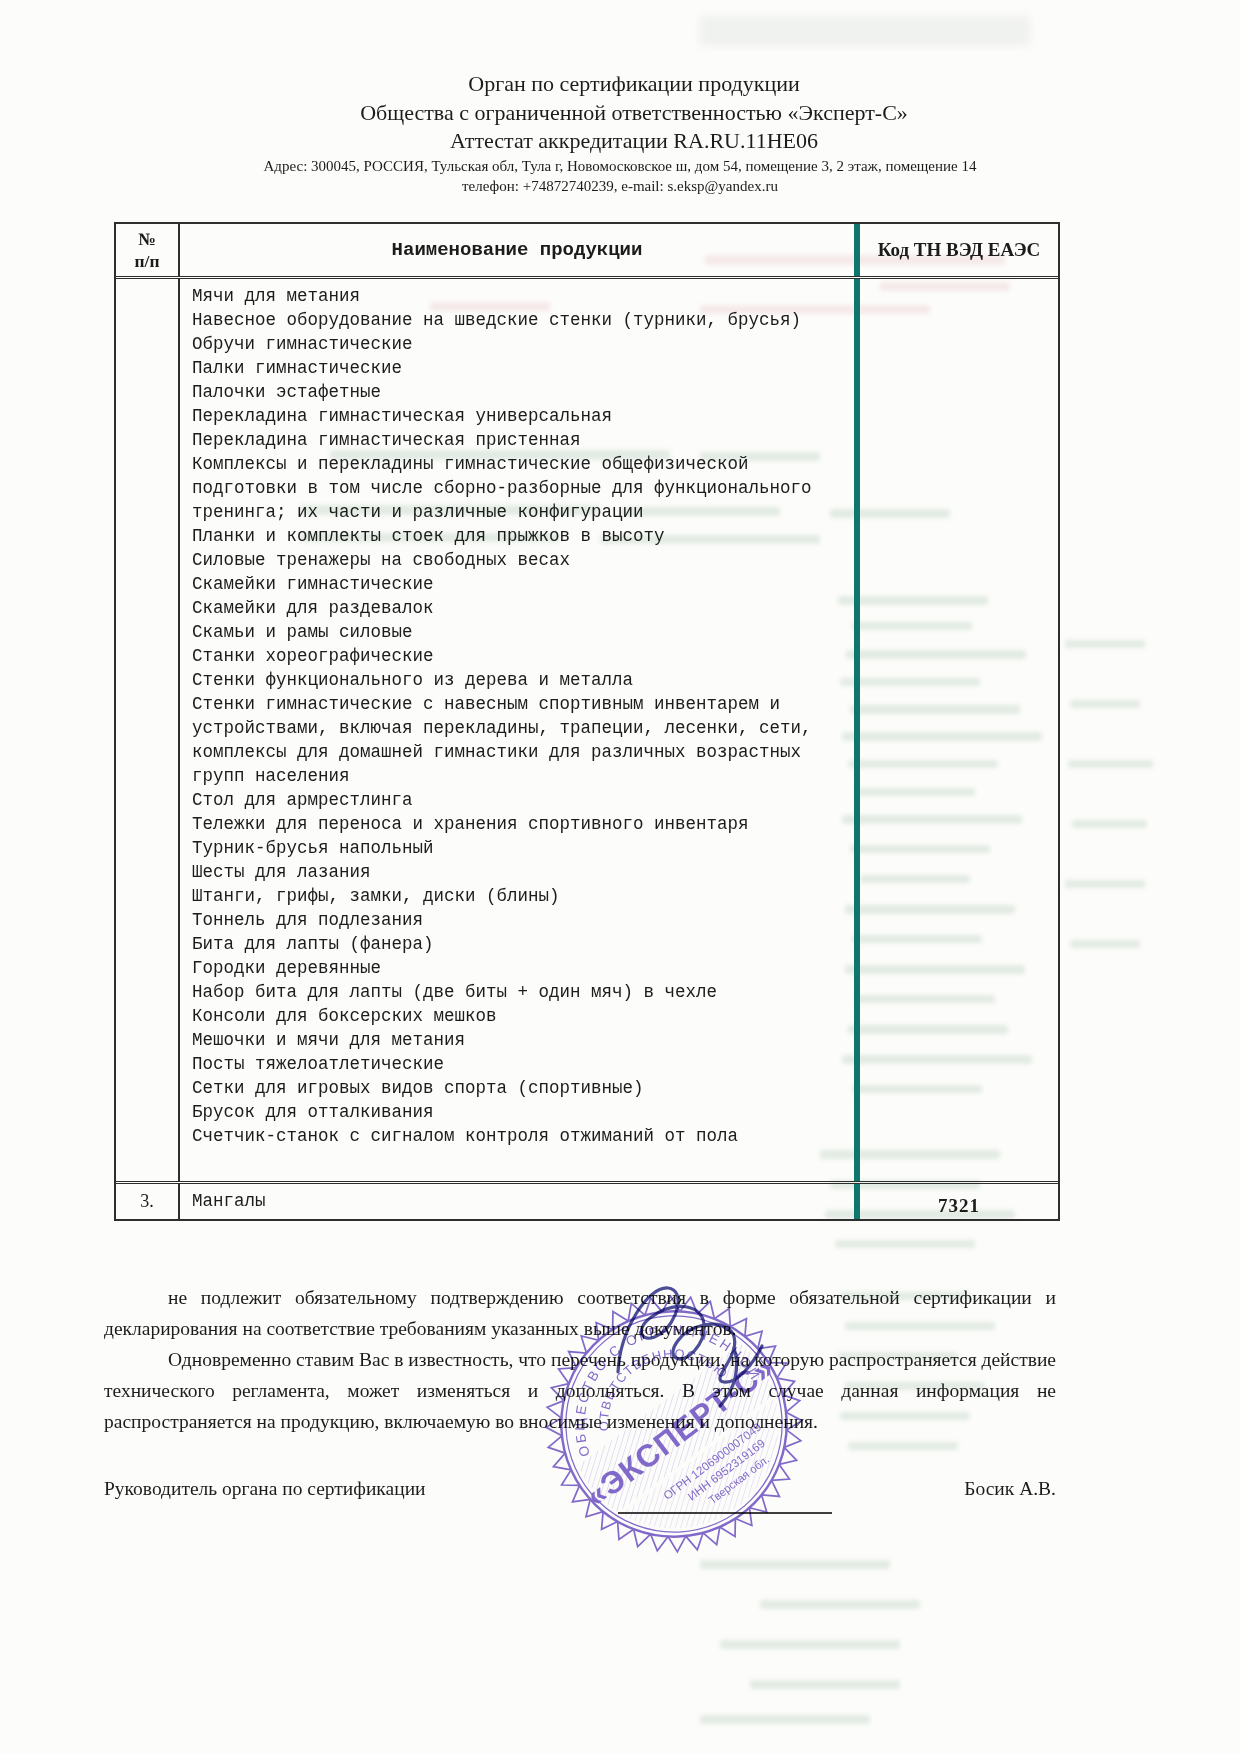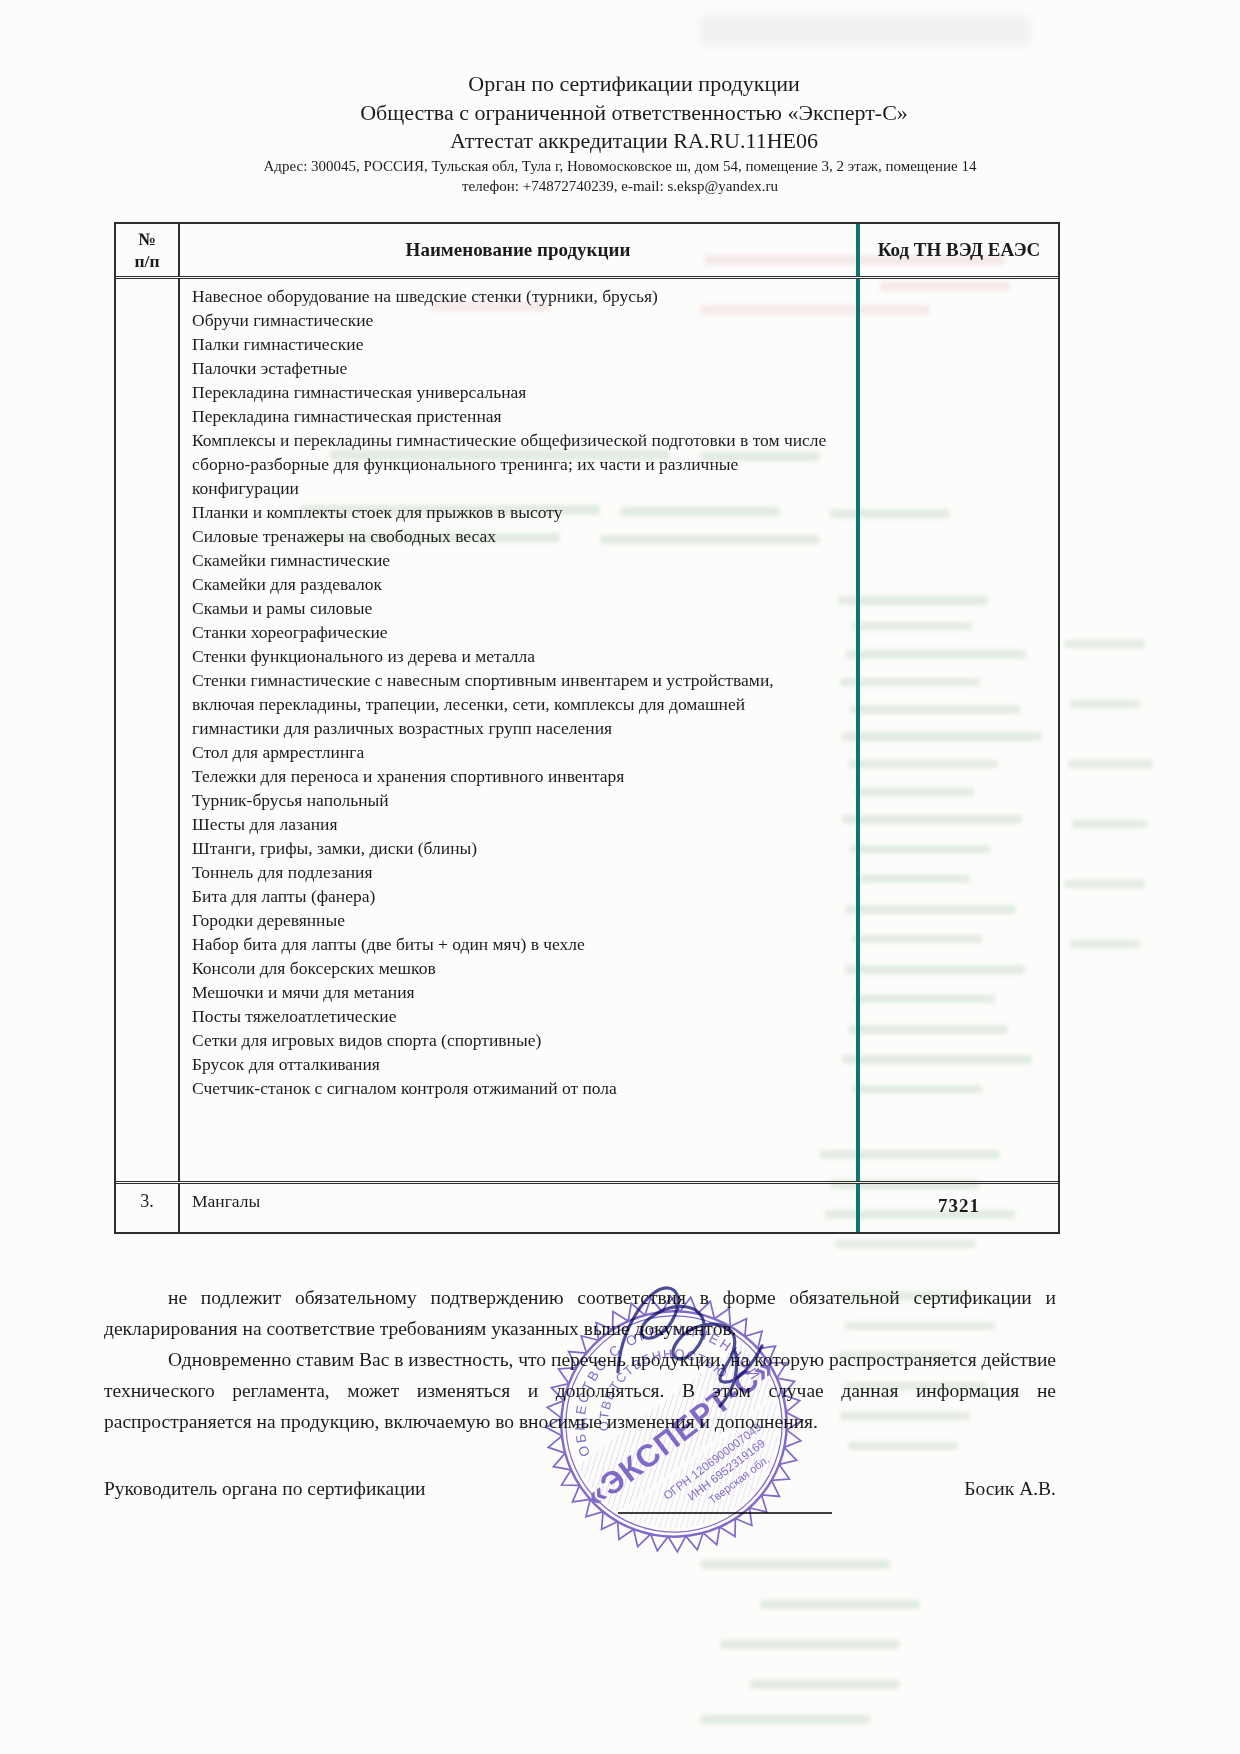--- a/index.html
+++ b/index.html
@@ -9,28 +9,28 @@
   
   .doc-header{position:absolute;top:70px;left:0;width:100%;text-align:center;}
   .h-line{font-size:22px;line-height:28.5px;margin-left:28px;}
   .h-small{font-size:15px;line-height:20.5px;}
 
   
   .tbl{position:absolute;left:114px;top:222px;width:942px;border:2.5px solid #2e2e2e;background:transparent;}
   .trow{display:flex;border-top:3px double #2e2e2e;}
   .trow.first{border-top:none;}
   .c1{width:64px;border-right:2px solid #2e2e2e;text-align:center;box-sizing:border-box;}
-  .c2{flex:1;border-right:4px solid #0f766e;box-sizing:border-box;}
+  .c2{flex:1;border-right:6px solid #0f766e;box-sizing:border-box;font-family:Liberation Mono, monospace;}
   .c3{width:198px;text-align:center;box-sizing:border-box;}
   .head-row .c1{font-weight:bold;font-size:17.5px;line-height:22px;padding:4px 2px;}
   .head-row .c2,.head-row .c3{font-weight:bold;font-size:19px;display:flex;align-items:center;justify-content:center;padding:4px 6px;}
   .products-cell{padding:5px 20px 6px 12px;font-size:17.5px;line-height:24px;min-height:902px;}
   .p-line{white-space:normal;}
   .row3 .c1{font-size:18px;padding-top:7px;}
-  .row3 .c2{font-size:17.5px;padding:7px 12px 20px 12px;}
+  .row3 .c2{font-size:17.5px;padding:7px 12px 8px 12px;}
   .row3 .c3{font-weight:bold;font-size:19px;padding-top:11px;letter-spacing:1px;}
 
   
   .paras{position:absolute;left:104px;top:1282px;width:952px;font-size:19.5px;line-height:31px;text-align:justify;}
   .paras p{margin:0;text-indent:64px;}
 
   
   .foot{position:absolute;left:104px;top:1478px;width:952px;display:flex;justify-content:space-between;font-size:19.5px;}
   .sigline{position:absolute;left:618px;top:1492px;width:214px;height:20px;border-bottom:2px solid #3e3e3e;}
 
@@ -115,20 +115,21 @@
       <div class="c1">
         <div>№</div>
         <div>п/п</div>
       </div>
       <div class="c2">Наименование продукции</div>
       <div class="c3">Код ТН ВЭД ЕАЭС</div>
     </div>
     <div class="trow">
       <div class="c1"></div>
       <div class="c2 products-cell">
+          <div class="p-line">Мячи для метания</div>
           <div class="p-line">Навесное оборудование на шведские стенки (турники, брусья)</div>
           <div class="p-line">Обручи гимнастические</div>
           <div class="p-line">Палки гимнастические</div>
           <div class="p-line">Палочки эстафетные</div>
           <div class="p-line">Перекладина гимнастическая универсальная</div>
           <div class="p-line">Перекладина гимнастическая пристенная</div>
           <div class="p-line">Комплексы и перекладины гимнастические общефизической подготовки в том числе сборно-разборные для функционального тренинга; их части и различные конфигурации</div>
           <div class="p-line">Планки и комплекты стоек для прыжков в высоту</div>
           <div class="p-line">Силовые тренажеры на свободных весах</div>
           <div class="p-line">Скамейки гимнастические</div>

